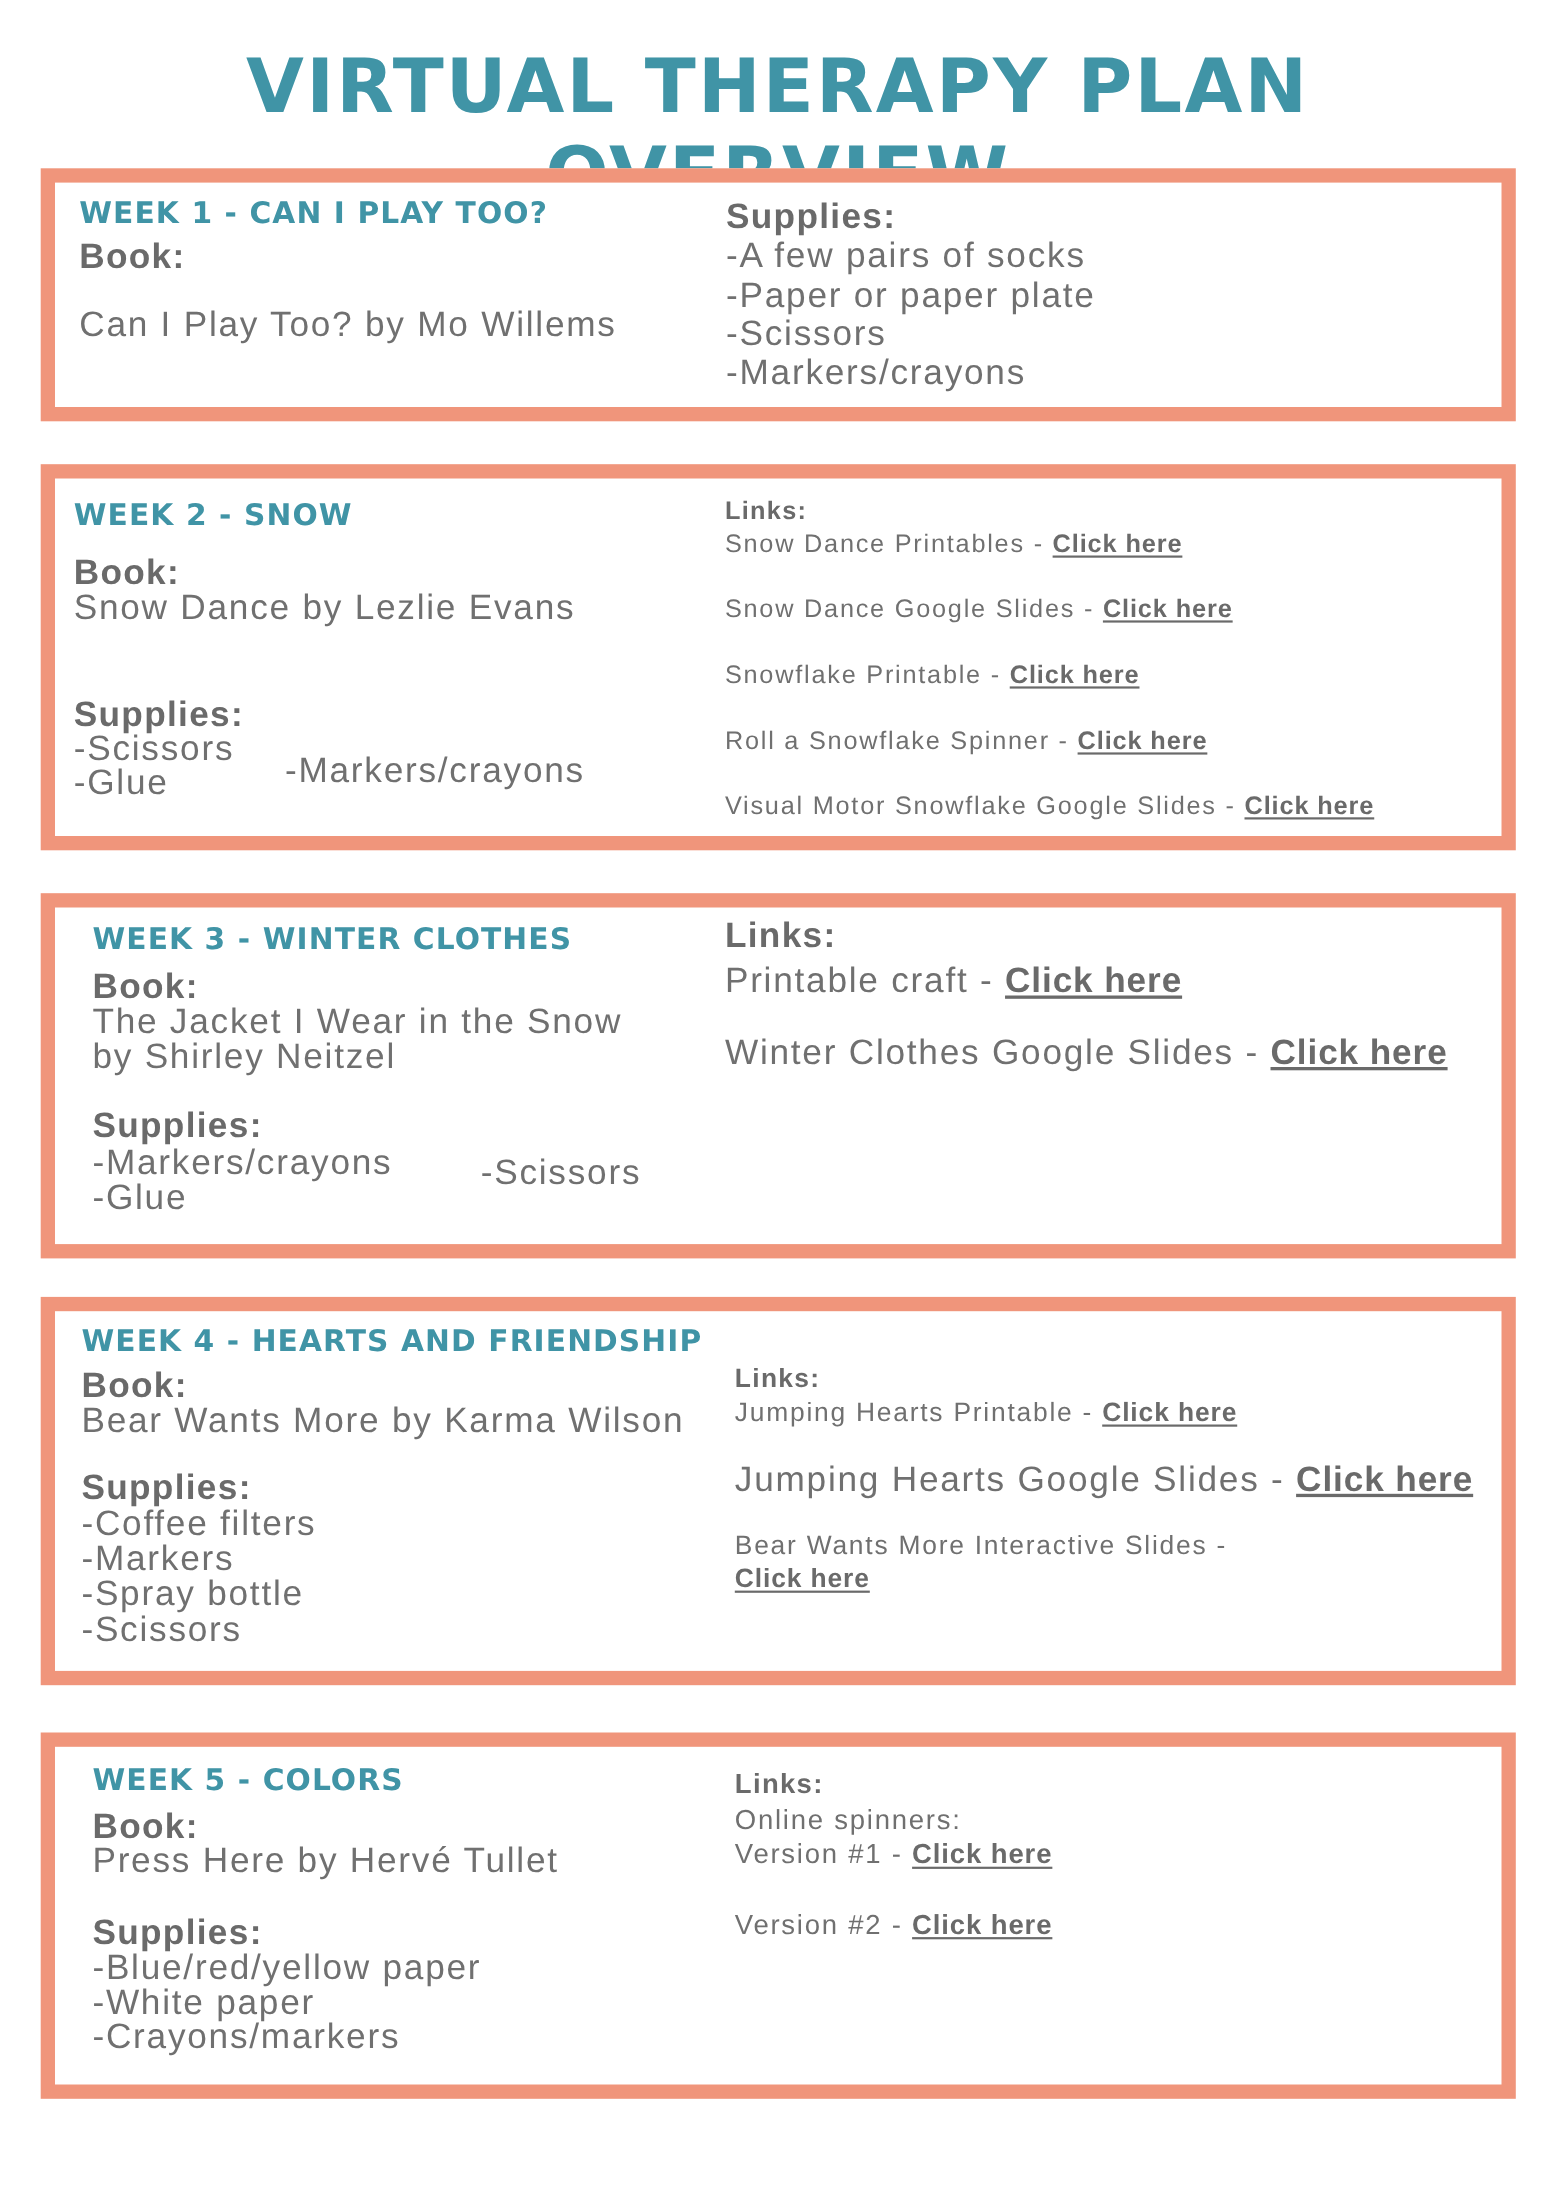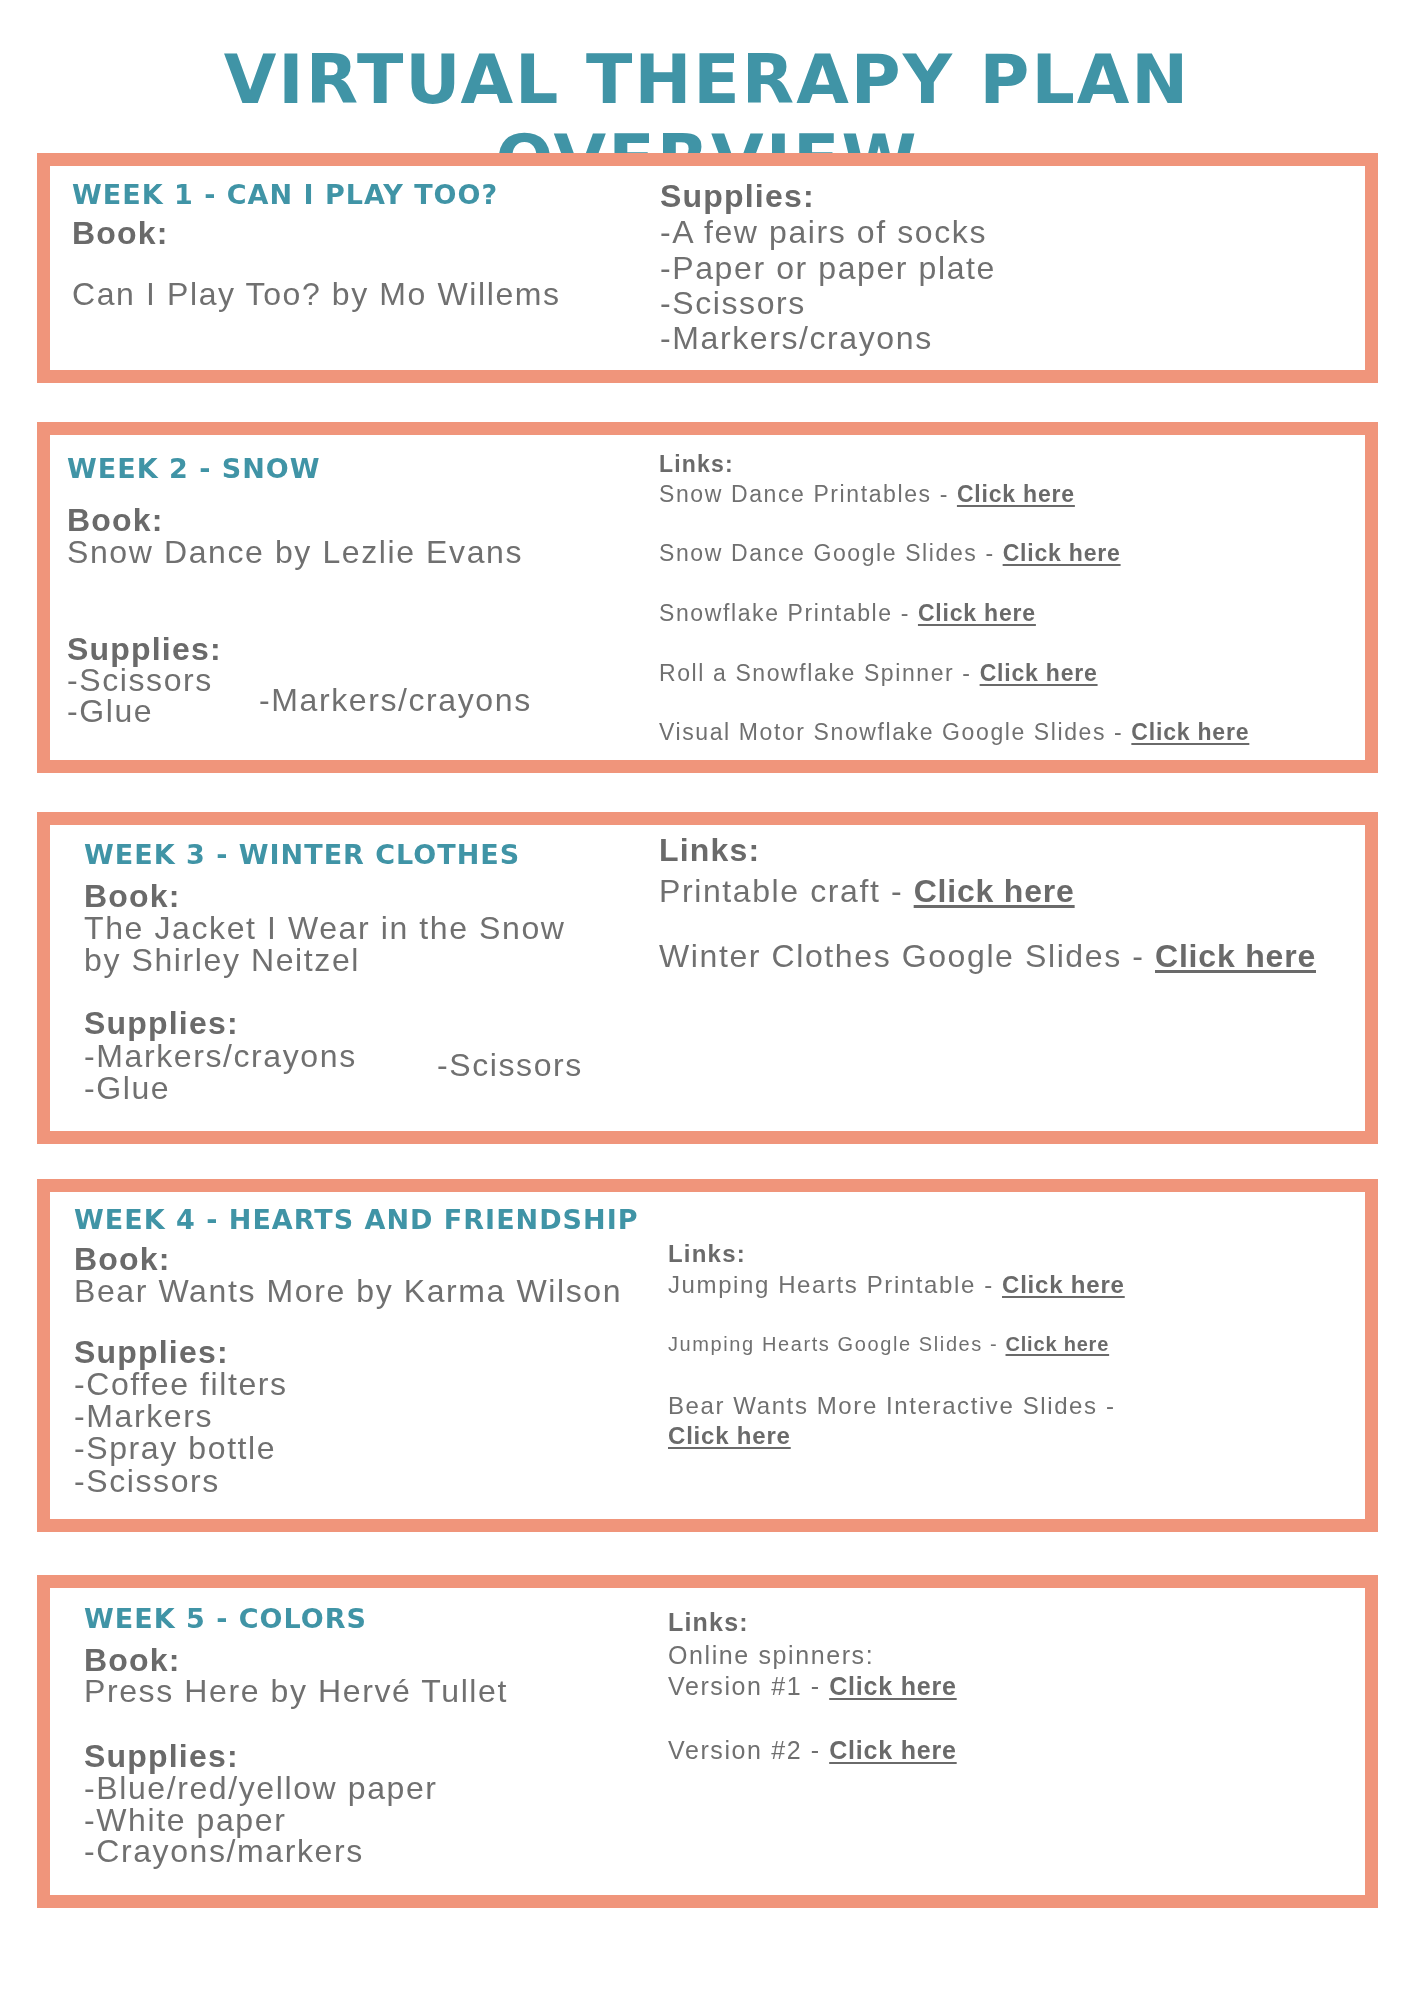--- a/index.html
+++ b/index.html
@@ -91,21 +91,21 @@
 <div class="t" style="left:74px;top:1276px;">Bear Wants More by Karma Wilson</div>
 <div class="t lbl" style="left:74px;top:1337px;">Supplies:</div>
 <div class="t" style="left:74px;top:1369px;">-Coffee filters</div>
 <div class="t" style="left:74px;top:1401px;">-Markers</div>
 <div class="t" style="left:74px;top:1433px;">-Spray bottle</div>
 <div class="t" style="left:74px;top:1466px;">-Scissors</div>
 <div class="t lbl" style="left:668px;top:1239px;font-size:24px;">Links:</div>
 <div class="t" style="left:668px;top:1270px;font-size:24px;">
   <span>Jumping Hearts Printable - </span><span class="link">Click here</span>
 </div>
-<div class="t" style="left:668px;top:1329px;font-size:20px;">
+<div class="t" style="left:668px;top:1329px;font-size:32px;">
   <span>Jumping Hearts Google Slides - </span><span class="link">Click here</span>
 </div>
 <div class="t" style="left:668px;top:1391px;font-size:24px;">
   <span>Bear Wants More Interactive Slides -</span>
 </div>
 <div class="t" style="left:668px;top:1421px;font-size:24px;">
   <span class="link">Click here</span>
 </div>
 
 <div class="box" style="top:1575px;height:333px;"></div>

